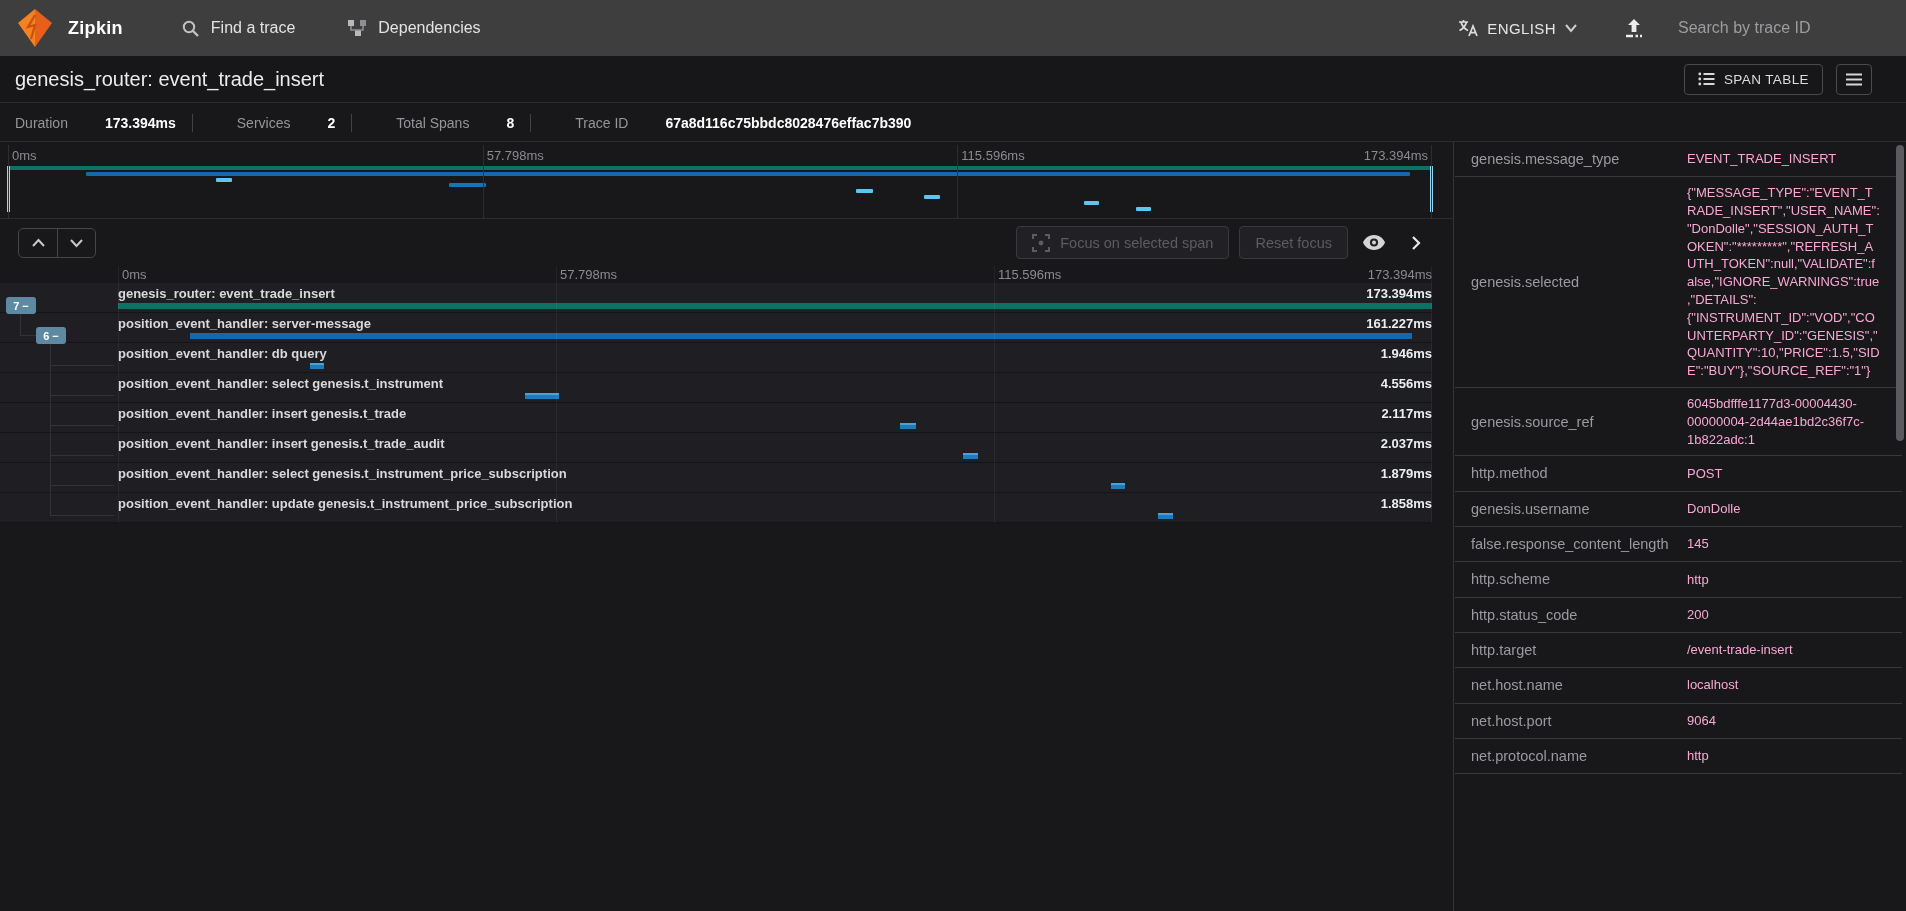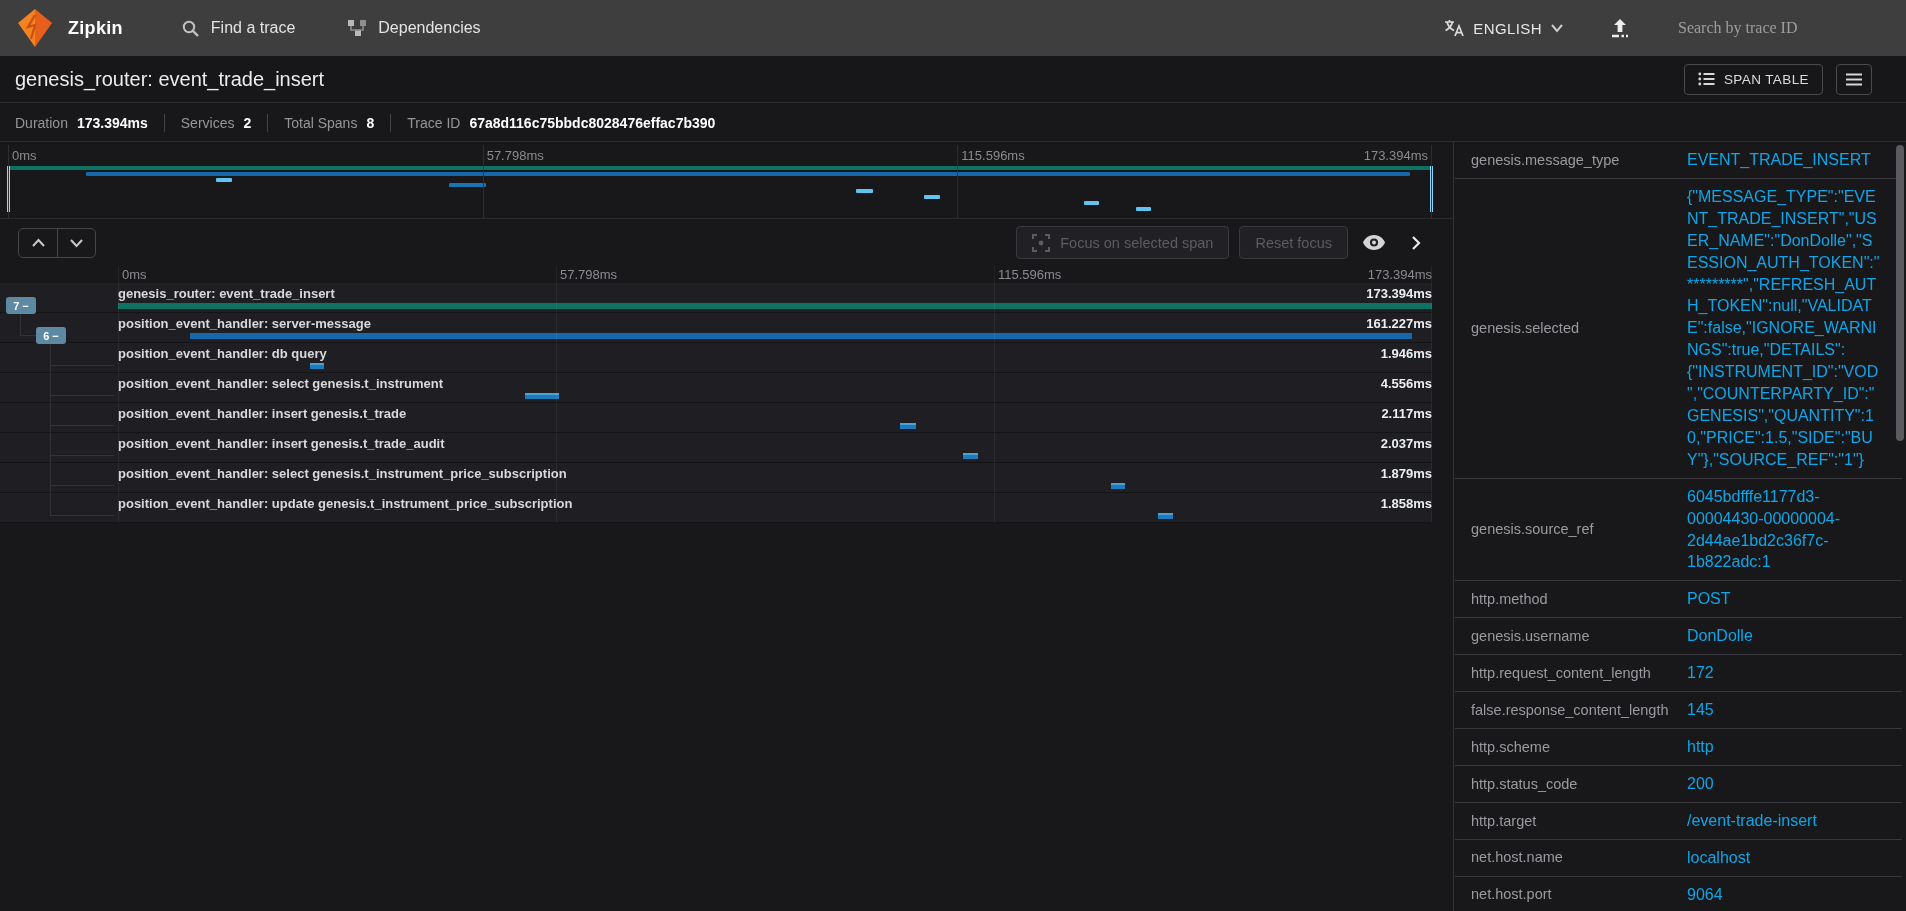--- a/index.html
+++ b/index.html
@@ -10,38 +10,38 @@
   
   .navbar { position:absolute; top:0; left:0; right:0; height:56px; background:#3e3e3e;
             display:flex; align-items:center; padding:0 38px 0 16px; }
   .brand { display:flex; align-items:center; gap:14px; margin-right:58px; }
   .brand-name { color:#ffffff; font-size:18px; font-weight:bold; letter-spacing:.3px; }
   .nav-item { display:flex; align-items:center; gap:11px; color:#e3e3e3; font-size:16px;
               margin-right:52px; cursor:pointer; }
   .nav-right { margin-left:auto; display:flex; align-items:center; }
   .lang { display:flex; align-items:center; gap:8px; color:#e6e6e6; font-size:15px; letter-spacing:.4px; cursor:pointer; }
   .upload-btn { margin-left:44px; cursor:pointer; display:flex; align-items:center; }
-  .search-trace { margin-left:46px; background:transparent; border:none; outline:none;
-                  color:#e6e6e6; font-size:16px; width:190px;font-family:Liberation Serif, serif; }
+  .search-trace { margin-left:32px; background:transparent; border:none; outline:none;
+                  color:#e6e6e6; font-size:16px; width:190px; }
   .search-trace::placeholder { color:#9d9da0; }
 
   
   .titlebar { position:absolute; top:56px; left:0; right:0; height:47px; background:#17171a;
               border-bottom:1px solid #2c2c2f; display:flex; align-items:center; padding:0 34px 0 15px; }
   .trace-title { color:#ececee; font-size:20px; font-weight:500; }
   .title-actions { margin-left:auto; display:flex; align-items:center; gap:13px; }
   .btn-outline { display:flex; align-items:center; gap:9px; height:31px; padding:0 13px;
                  border:1px solid #4a4a4e; border-radius:4px; background:transparent;
                  color:#dcdcde; font-size:13.5px; letter-spacing:.4px; cursor:pointer; }
   .btn-icon-only { width:36px; justify-content:center; padding:0; }
 
   
   .metabar { position:absolute; top:104px; left:0; right:0; height:38px; border-bottom:1px solid #2c2c2f;
              display:flex; align-items:center; padding-left:15px; font-size:14px; }
-  .meta-item { display:flex; align-items:center; }
+  .meta-item { display:flex; align-items:center;gap:28px; }
   .meta-item + .meta-item:before { content:""; display:inline-block; width:1px; height:18px;
              background:#434347; margin:0 16px; }
   .meta-label { color:#96969a; margin-right:9px; }
   .meta-value { color:#ffffff; font-weight:bold; }
 
   
   .content { position:absolute; top:142px; left:0; right:0; bottom:0; }
   .left-pane { position:absolute; left:0; top:0; bottom:0; width:1454px; border-right:1px solid #333338; }
   .right-pane { position:absolute; left:1455px; right:0; top:0; bottom:0; overflow:hidden; }
 
@@ -83,21 +83,21 @@
   .tree-badge { position:absolute; width:30px; height:17px; background:#5e89a3; border-radius:3px;
                 color:#fff; font-size:11px; font-weight:bold; display:flex; align-items:center;
                 justify-content:center; gap:3px; z-index:6; cursor:pointer; }
   .tree-line { position:absolute; background:#323237; z-index:4; }
 
   
   .detail-rows { position:absolute; top:0; left:0; right:4px; }
   .detail-row { display:flex; align-items:center; min-height:34px; padding:7px 14px 7px 16px;
                 border-bottom:1px solid #39393d; }
   .detail-key { flex:0 0 200px; color:#9a9aa0; font-size:14.5px; line-height:1.4; word-break:break-all; }
-  .detail-val { width:194px; margin-left:16px; color:#0ea5e9; font-size:16px; line-height:1.37;
+  .detail-val { width:194px; margin-left:16px; color:#f9a8d4; font-size:13px; line-height:1.37;
                 overflow-wrap:anywhere; white-space:pre-wrap; }
   .scroll-thumb { position:absolute; right:2px; top:3px; width:8px; height:296px;
                   background:#5a5a5f; border-radius:4px; cursor:grab; }
 
   svg { display:block; }
 </style>
 </head>
 <body>
 
 <div class="app">
@@ -371,24 +371,20 @@
           </div>
           <div class="detail-row">
             <div class="detail-key">http.method</div>
             <div class="detail-val">POST</div>
           </div>
           <div class="detail-row">
             <div class="detail-key">genesis.username</div>
             <div class="detail-val">DonDolle</div>
           </div>
           <div class="detail-row">
-            <div class="detail-key">http.request_content_length</div>
-            <div class="detail-val">172</div>
-          </div>
-          <div class="detail-row">
             <div class="detail-key">false.response_content_length</div>
             <div class="detail-val">145</div>
           </div>
           <div class="detail-row">
             <div class="detail-key">http.scheme</div>
             <div class="detail-val">http</div>
           </div>
           <div class="detail-row">
             <div class="detail-key">http.status_code</div>
             <div class="detail-val">200</div>

